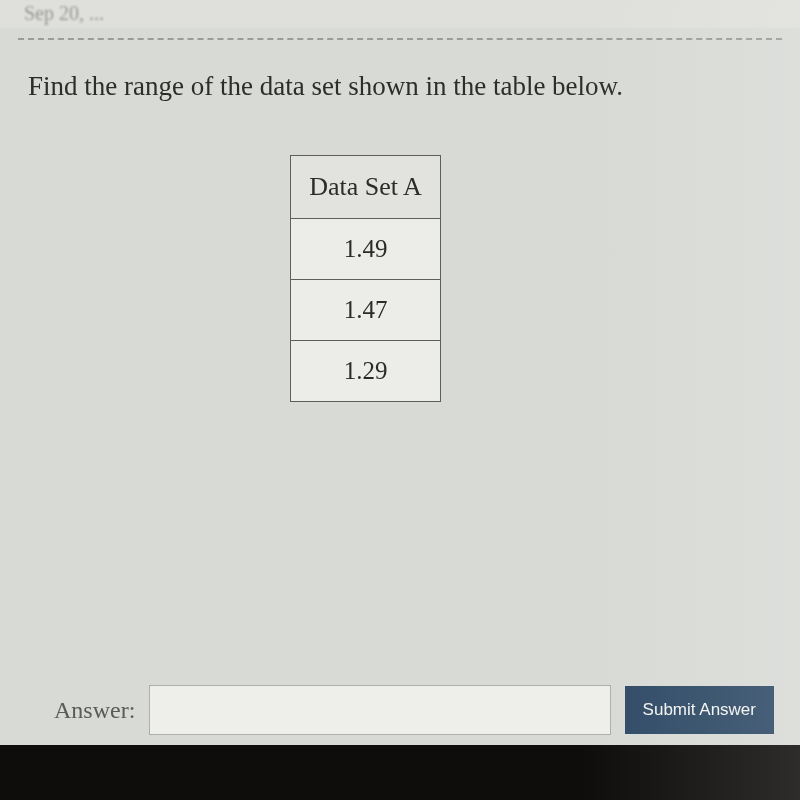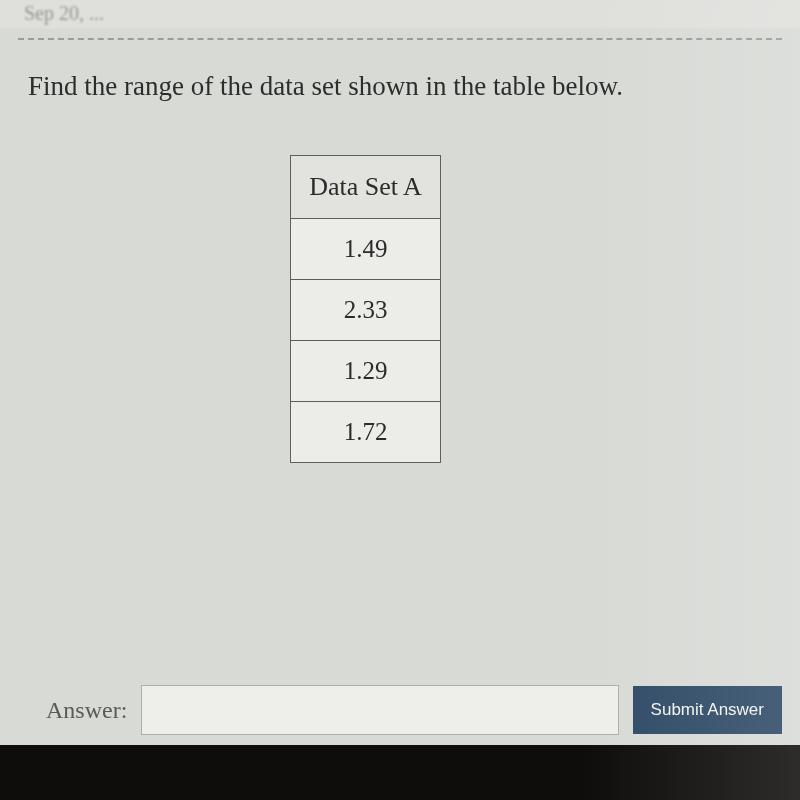--- a/index.html
+++ b/index.html
@@ -68,21 +68,21 @@
       font-size: 26px;
     }
     .answer-row {
       position: absolute;
       left: 0;
       right: 0;
       bottom: 55px;
       height: 70px;
       display: flex;
       align-items: center;
-      padding: 0 18px;
+      padding: 0 26px;
       gap: 14px;
     }
     .answer-label {
       font-size: 24px;
       color: #5a5b58;
       padding-left: 28px;
     }
     .answer-input {
       flex: 1;
       height: 50px;
@@ -130,27 +130,24 @@
     <thead>
       <tr>
         <th>Data Set A</th>
       </tr>
     </thead>
     <tbody>
       <tr>
           <td>1.49</td>
         </tr>
       <tr>
-          <td>2.33</td>
+          <td>1.47</td>
         </tr>
       <tr>
           <td>1.29</td>
-        </tr>
-      <tr>
-          <td>1.72</td>
         </tr>
     </tbody>
   </table>
 </div>
 
 <div class="answer-row">
   <div class="answer-label">Answer:</div>
   <div class="answer-input"></div>
   <button class="submit-btn">Submit Answer</button>
 </div>

